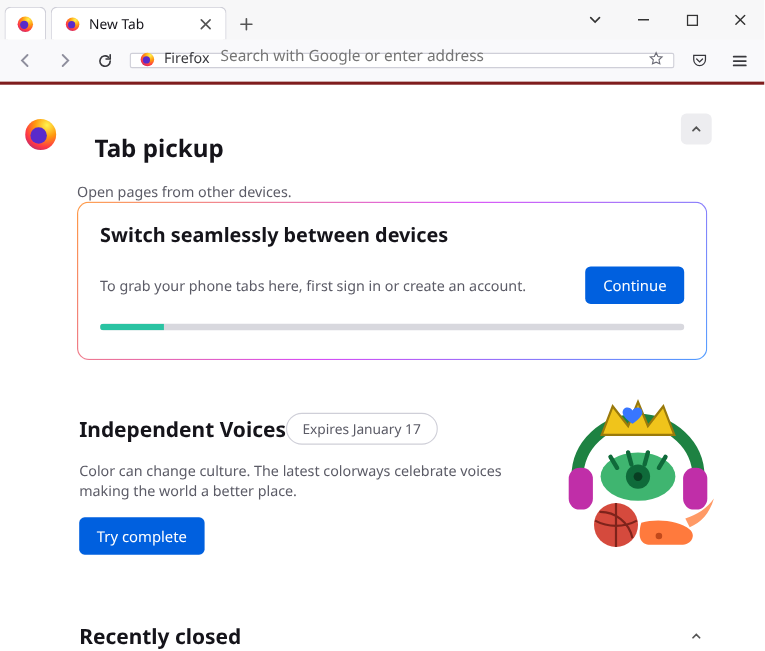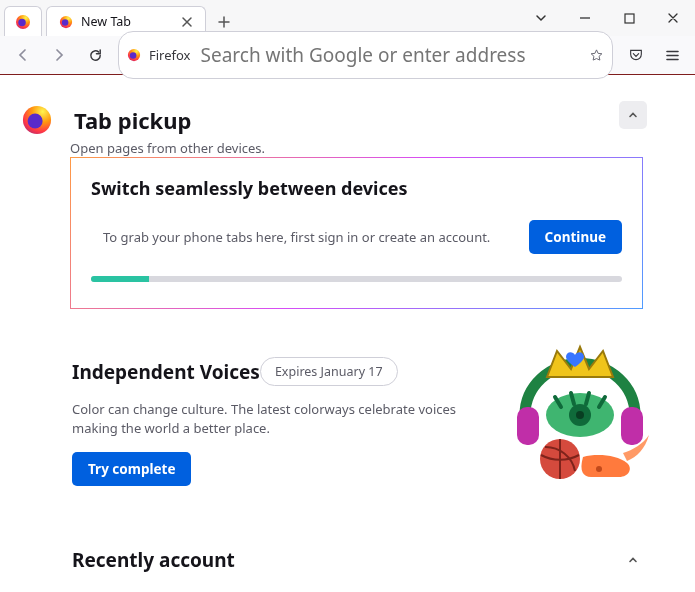--- a/index.html
+++ b/index.html
@@ -8,51 +8,51 @@
     --muted:#5b5b66;
     --blue:#0060df;
     --blue-hover:#0250bb;
     --border:#cfcfd8;
     --teal:#2ac3a2;
     --card-shadow:0 0 0 1px rgba(0,0,0,.04);
   }
   *{box-sizing:border-box;font-family:system-ui,"Segoe UI",Arial,sans-serif}
   body{margin:0;width:695px;height:592px;background:#fff;color:var(--text);overflow:hidden;position:relative}
   
-  .chrome{background:var(--bg);border-bottom:1px solid #7f1d1d}
+  .chrome{background:var(--bg);border-bottom:3px solid #7f1d1d}
   .titlebar{display:flex;align-items:flex-end;height:36px;padding:4px 0 0 4px;gap:4px}
   .minitab{width:38px;height:30px;background:#fff;border:1px solid var(--border);border-bottom:none;border-radius:6px 6px 0 0;display:flex;align-items:center;justify-content:center}
   .tab{display:flex;align-items:center;gap:8px;height:30px;padding:0 12px;background:#fff;border:1px solid var(--border);border-bottom:none;border-radius:6px 6px 0 0;font-size:12.5px;min-width:160px}
   .tab .close{margin-left:auto;color:#555}
   .newtab-btn{width:28px;height:28px;display:flex;align-items:center;justify-content:center;color:#555;border-radius:4px}
   .win-btns{margin-left:auto;display:flex;align-items:center;height:36px}
   .win-btns .wb{width:44px;height:32px;display:flex;align-items:center;justify-content:center;color:#333}
   
   .toolbar{display:flex;align-items:center;height:38px;padding:0 10px;gap:10px;background:#f9f9fb}
   .nav-btn{width:26px;height:26px;display:flex;align-items:center;justify-content:center;color:#8f8f9d;border-radius:4px}
   .nav-btn.enabled{color:#38383d}
-  .urlbar{flex:1;height:48px;border:1px solid var(--border);border-radius:15px;background:#fff;display:flex;align-items:center;gap:8px;padding:0 8px;font-size:13px;color:#6b6b76}
+  .urlbar{flex:1;height:14px;border:1px solid var(--border);border-radius:2px;background:#fff;display:flex;align-items:flex-end;gap:8px;padding:0 8px;font-size:13px;color:#6b6b76}
   .urlbar .star{margin-left:auto;color:#6b6b76}
   .tbar-icon{width:26px;height:26px;display:flex;align-items:center;justify-content:center;color:#38383d;border-radius:4px}
   
   .page{padding:0;height:calc(100% - 74px);overflow-y:auto}
   .section{padding:26px 48px 8px 22px;display:flex;gap:18px}
   .ff-logo{width:30px;height:30px;flex:0 0 30px;margin-top:4px}
   .content{flex:1}
-  h1{margin:4px;font-size:22px;font-weight:700}
+  h1{margin:16px;font-size:22px;font-weight:700}
   .sub{margin:4px 0 0;font-size:13px;color:var(--muted)}
   .collapse-btn{width:28px;height:28px;background:#ededf0;border-radius:5px;display:flex;align-items:center;justify-content:center;margin-left:auto}
-  .card{border:1px solid transparent;border-radius:0;background:
+  .card{border:1px solid transparent;border-radius:11px;background:
       linear-gradient(#fff,#fff) padding-box,
       linear-gradient(135deg,#ff9a44 0%,#d74cf6 50%,#4f9cff 100%) border-box;
       padding:18px 20px 16px;margin-right:4px}
   .card h2{margin:0 0 16px;font-size:18px;font-weight:700}
   .card-row{display:flex;align-items:center;gap:16px}
-  .card-row p{margin:12px;font-size:13px;color:var(--muted);flex:1}
-  .btn-primary{background:var(--blue);color:#fff;font-size:13.5px;font-weight:700;border:none;border-radius:5px;padding:8px 16px;cursor:pointer}
+  .card-row p{margin:0;font-size:13px;color:var(--muted);flex:1}
+  .btn-primary{background:var(--blue);color:#fff;font-size:13.5px;font-weight:400;border:none;border-radius:5px;padding:8px 16px;cursor:pointer}
   .progress{height:6px;background:#d8d8de;border-radius:3px;margin:18px 0 10px;overflow:hidden}
   .progress .bar{height:100%;background:var(--teal);width:11%}
   .progress-label{font-size:13px;color:var(--muted)}
   
   .voices{padding:40px 48px 0 72px;position:relative}
   .voices-head{display:flex;align-items:center;}
   .voices-head h2{margin:0;font-size:19px;font-weight:700}
   .pill{border:1px solid var(--border);border-radius:16px;padding:5px 14px;font-size:12.5px;color:var(--muted)}
   .voices p{font-size:13px;color:var(--muted);max-width:400px;line-height:1.45;margin:14px 0 14px}
   .artwork{position:absolute;right:40px;top:20px;width:150px;height:150px}
@@ -141,21 +141,21 @@
           <path d="M13 8a5 5 0 1 1-1.8-3.8"></path>
           <path d="M13 2v4h-4"></path>
         </svg>
     </div>
     <div class="urlbar">
       <svg width="14" height="14" viewBox="0 0 32 32">
         <circle cx="16" cy="16" r="14" fill="url(#ffg)"></circle>
           <circle cx="14" cy="17" r="7.5" fill="#592acb"></circle>
       </svg>
       <span style="color:#38383d">Firefox</span>
-      <input type="text" style="flex: 1 1 0%; border: none; outline: none; background: transparent; font-size: 19px; color: #15803d;" placeholder="Search with Google or enter address">
+      <input type="text" style="flex: 1 1 0%; border: none; outline: none; background: transparent; font-size: 14px; color: #15803d;" placeholder="Search with Google or enter address">
       <span class="star">
         <svg width="15" height="15" viewBox="0 0 24 24" fill="none" stroke="currentColor" stroke-width="1.6">
             <path d="M12 3l2.6 5.6 6 .6-4.5 4.1 1.3 6L12 16.9 6.6 19.3l1.3-6L3.4 9.2l6-.6z"></path>
           </svg>
       </span>
     </div>
     <div class="tbar-icon">
       <svg width="16" height="16" viewBox="0 0 24 24" fill="none" stroke="currentColor" stroke-width="1.7" stroke-linecap="round">
           <path d="M4 5h16v6a8 8 0 0 1-16 0z"></path>
           <path d="M8 10l4 4 4-4"></path>
@@ -232,21 +232,21 @@
         <path d="M36 118a40 40 0 0 0 38 0M55 102v40M40 110a30 30 0 0 1 30 24" stroke="#7e231b" stroke-width="2" fill="none"></path>
 
         <path d="M78 120c14-4 34-2 44 6 6 5 2 14-8 14H86c-8 0-12-6-8-20z" fill="#ff7a3d"></path>
         <path d="M118 116c10-3 20-9 26-18-4 14-12 22-22 26" fill="#ff9a66"></path>
         <circle cx="94" cy="132" r="3" fill="#c2491b"></circle>
       </svg>
     </div>
   </div>
 
   <div class="recent">
-    <h2>Recently account</h2>
+    <h2>Recently closed</h2>
     <div class="collapse-btn" style="background:transparent">
       <svg width="12" height="12" viewBox="0 0 12 12" stroke="#555" stroke-width="1.6" fill="none" stroke-linecap="round">
           <path d="M3 7.5L6 4.5l3 3"></path>
         </svg>
     </div>
   </div>
 
 </div>
 
 </body></html>

